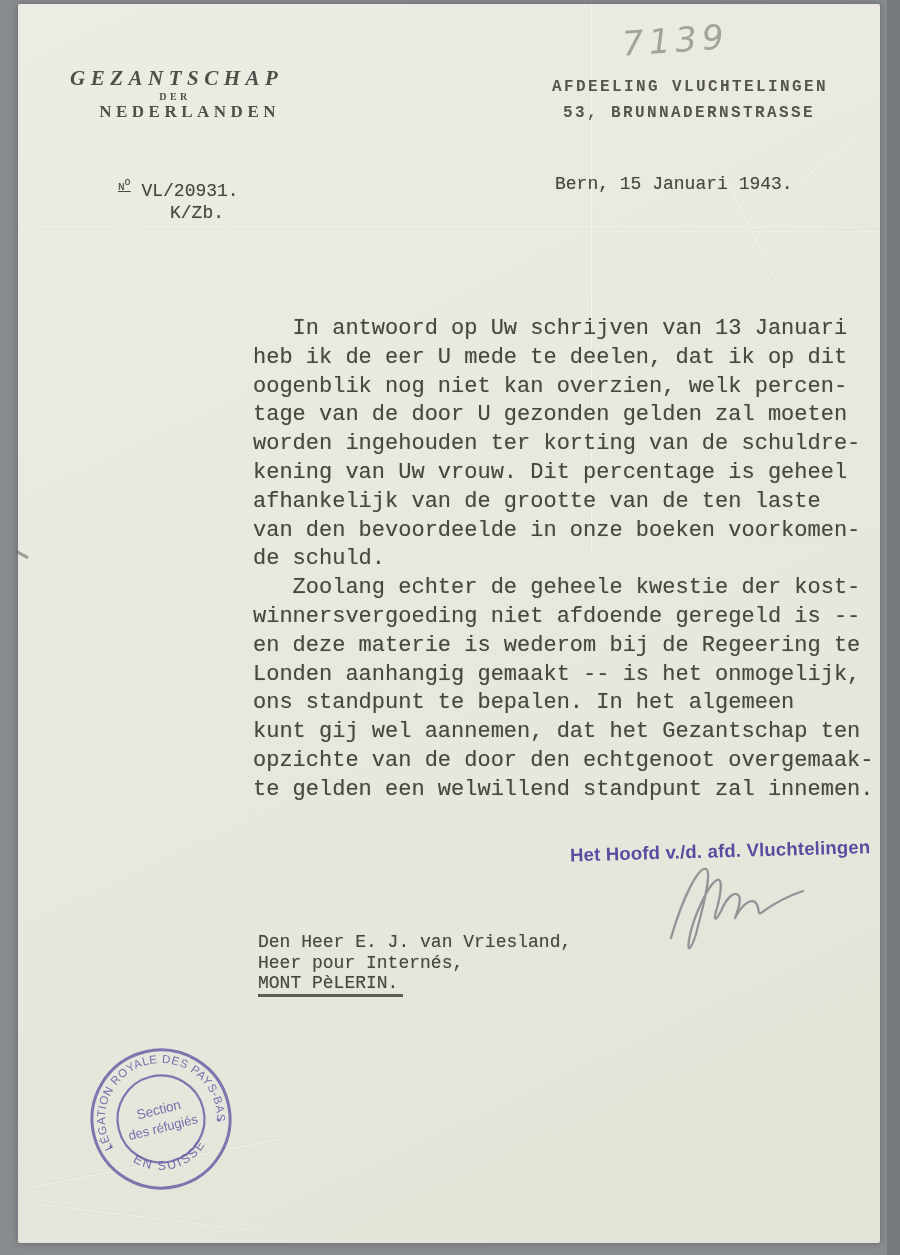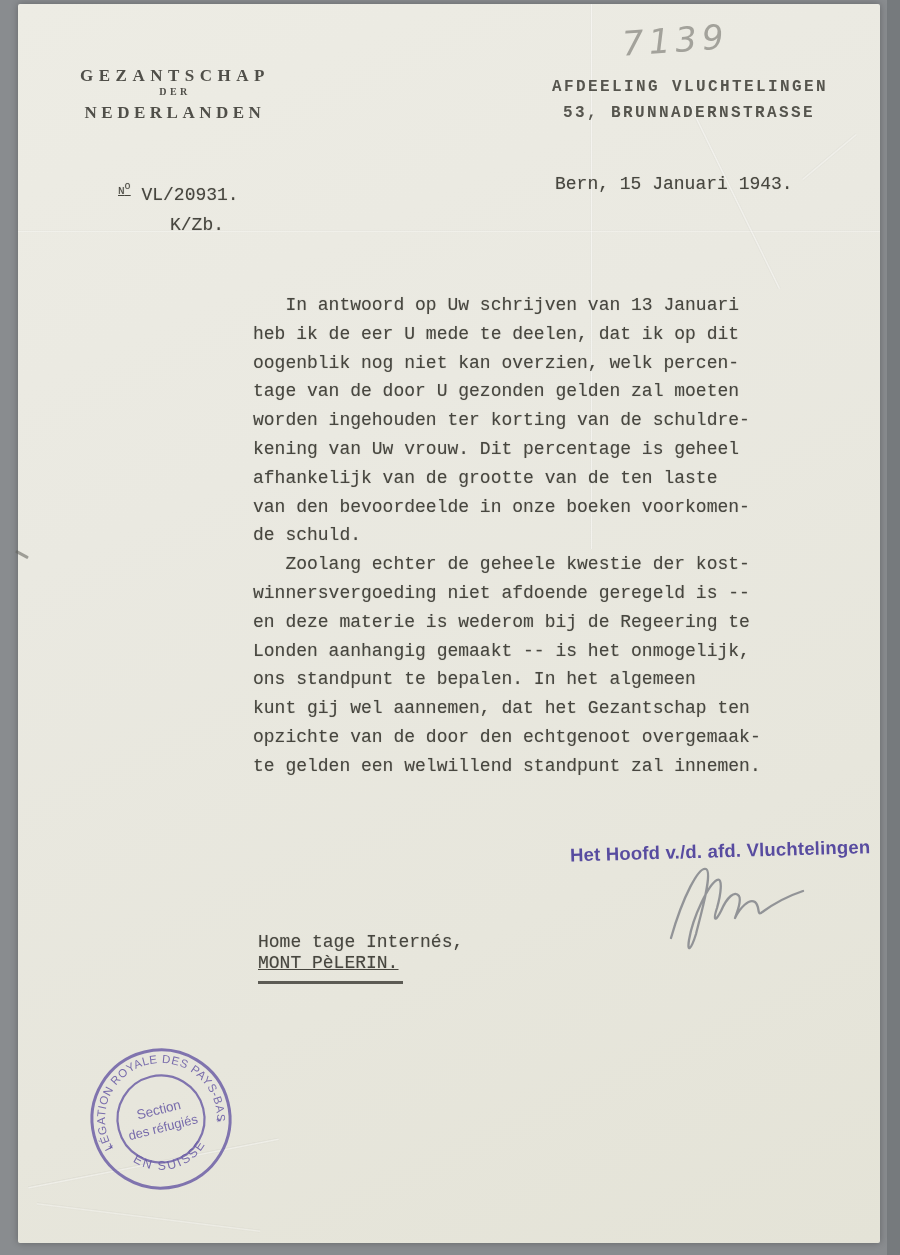--- a/index.html
+++ b/index.html
@@ -25,62 +25,62 @@
   .crease{position:absolute;pointer-events:none;}
   .crease.v{background:linear-gradient(to right,rgba(90,88,75,.07),rgba(255,255,255,.45),rgba(90,88,75,.05));}
   .crease.h{background:linear-gradient(to bottom,rgba(90,88,75,.08),rgba(255,255,255,.4),rgba(90,88,75,.04));}
   .edge-mark{position:absolute;background:#5f5f5a;opacity:.55;border-radius:1px;}
 
   
   .lh-left{
     position:absolute;left:52px;top:62px;width:210px;text-align:center;
     font-family:"Liberation Serif", serif;color:#504f49;font-weight:bold;
   }
-  .lh-left .l1{font-size:17px;letter-spacing:5.5px;}
+  .lh-left .l1{font-size:21px;letter-spacing:5.5px;font-style:italic;}
   .lh-left .l2{font-size:10px;letter-spacing:3.5px;}
-  .lh-left .l3{font-size:17px;letter-spacing:4.5px;margin-top:6px;}
+  .lh-left .l3{font-size:17px;letter-spacing:4.5px;text-align:right;}
   .lh-right{
     position:absolute;left:534px;top:74px;
     font-family:"Liberation Serif", serif;color:#56554e;font-weight:bold;
   }
   .lh-right div{font-size:16px;letter-spacing:2.4px;font-family:Liberation Mono, monospace;}
   .lh-right .l2{margin-top:8px;padding-left:11px;}
 
   .pencil-number{
     position:absolute;left:604px;top:16px;
     font-family:"DejaVu Sans", sans-serif;font-style:italic;
     font-size:34px;color:#a3a29b;letter-spacing:5px;
     transform:rotate(-4deg);font-weight:400;
   }
 
   .typed{
     font-family:"Liberation Mono", monospace;
     color:#47463f;
     text-shadow:0 0 1px rgba(70,69,60,.35);
   }
-  .ref-block{position:absolute;left:100px;top:168px;font-size:18px;line-height:30px;font-family:Liberation Mono, monospace;}
+  .ref-block{position:absolute;left:100px;top:168px;font-size:18px;line-height:22px;font-family:Liberation Mono, monospace;}
   .ref-block .sub{margin-left:52px;}
   .ref-sup{font-size:11px;vertical-align:6px;text-decoration:underline;}
   .dateline{position:absolute;left:537px;top:170px;font-size:18px;}
 
-  .body-text{position:absolute;left:235px;top:287px;font-size:18px;line-height:28.8px;}
+  .body-text{position:absolute;left:235px;top:311px;font-size:22px;line-height:28.8px;}
   .body-text .para{white-space:pre;}
 
   .hoofd-stamp{
     position:absolute;left:552px;top:836px;width:320px;
     color:#4c3f9b;font-weight:bold;font-size:18.5px;letter-spacing:.2px;
     transform:rotate(-1.6deg);opacity:.92;
     font-family:"Liberation Sans", sans-serif;
   }
   .signature{position:absolute;left:645px;top:852px;}
 
   .address{position:absolute;left:240px;top:928px;font-size:18px;line-height:20.5px;}
   .address .underlined{
     display:inline-block;border-bottom:3px solid rgba(58,56,50,.8);
-    padding-right:5px;padding-bottom:8px;text-decoration:underline;
+    padding-right:5px;padding-bottom:0px;
   }
 
   .round-stamp{
     position:absolute;left:63px;top:1035px;
     transform:rotate(-14deg);opacity:.9;
   }
   .round-stamp text{fill:#5b4c9f;font-family:"Liberation Sans", sans-serif;}
   .round-stamp circle{stroke:#5b4c9f;fill:none;}
 </style>
 </head>
@@ -139,21 +139,22 @@
 te gelden een welwillend standpunt zal innemen.</div>
     </div>
 
     <div class="hoofd-stamp">Het Hoofd v./d. afd. Vluchtelingen</div>
 
     <svg class="signature" width="165" height="100" viewBox="0 0 165 100">
       <path d="M 8,82 C 20,40 36,10 43,13 C 50,16 38,58 33,78 C 28,94 24,97 26,84 C 30,60 46,28 54,24 C 60,21 58,38 54,52 C 50,64 52,67 58,55 C 64,41 72,34 76,40 C 79,45 74,56 72,62 C 77,52 86,42 92,46 C 97,50 94,59 98,57 C 106,51 122,41 140,35" fill="none" stroke="#82858b" stroke-width="2.3" stroke-linecap="round" stroke-linejoin="round" opacity=".85"></path>
     </svg>
 
     <div class="address typed">
-      <div>Home tage Internés,</div>
+      <div>Den Heer E. J. van Vriesland,</div>
+      <div>Heer pour Internés,</div>
       <div><span class="underlined">MONT PèLERIN.</span></div>
     </div>
 
     <svg class="round-stamp" width="160" height="160" viewBox="0 0 160 160">
       <defs>
         <path id="arcTop" d="M 25.9,94.5 A 56,56 0 1 1 134.1,94.5"></path>
         <path id="arcBottom" d="M 36.8,107 A 51,51 0 0 0 123.2,107"></path>
       </defs>
       <circle cx="80" cy="80" r="69" stroke-width="3" opacity=".82"></circle>
       <circle cx="80" cy="80" r="43.5" stroke-width="2.2" opacity=".82"></circle>

